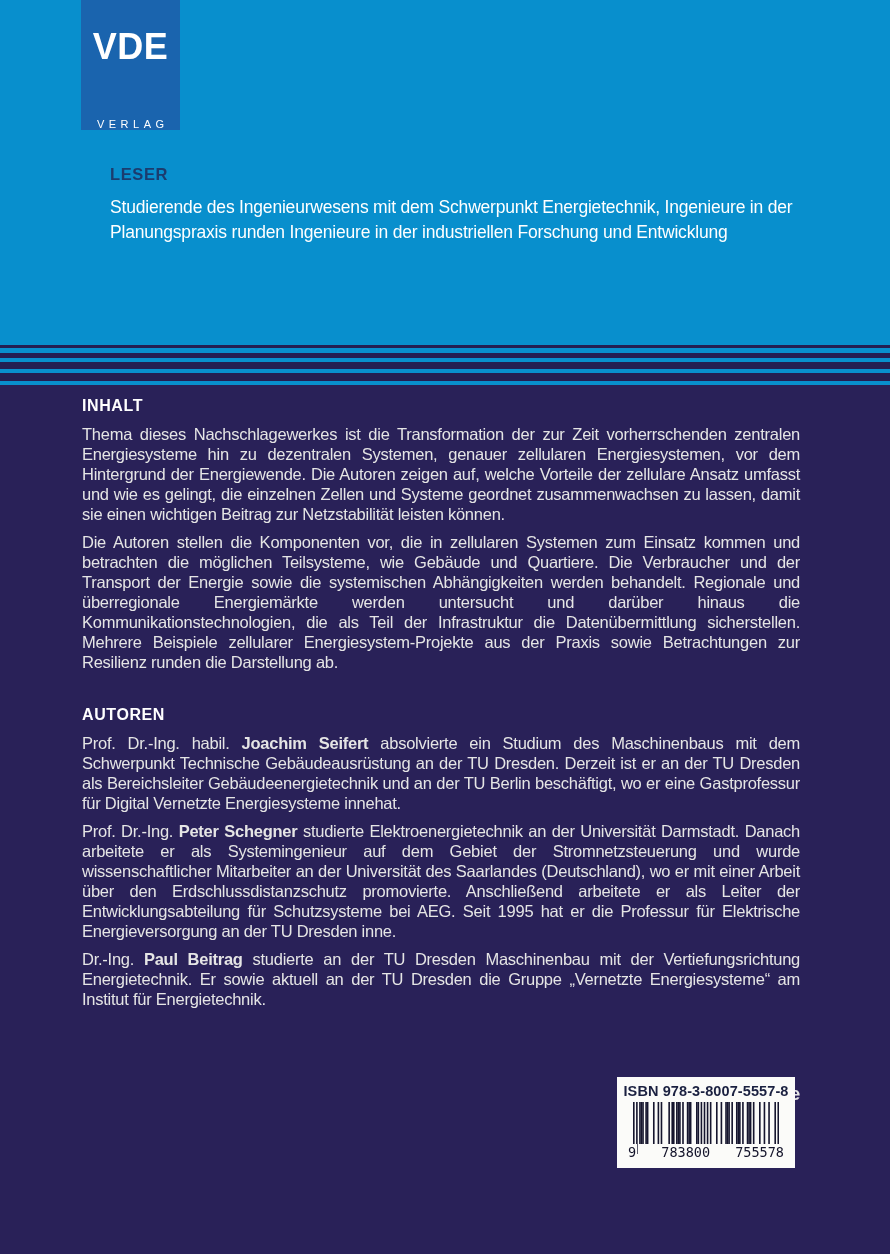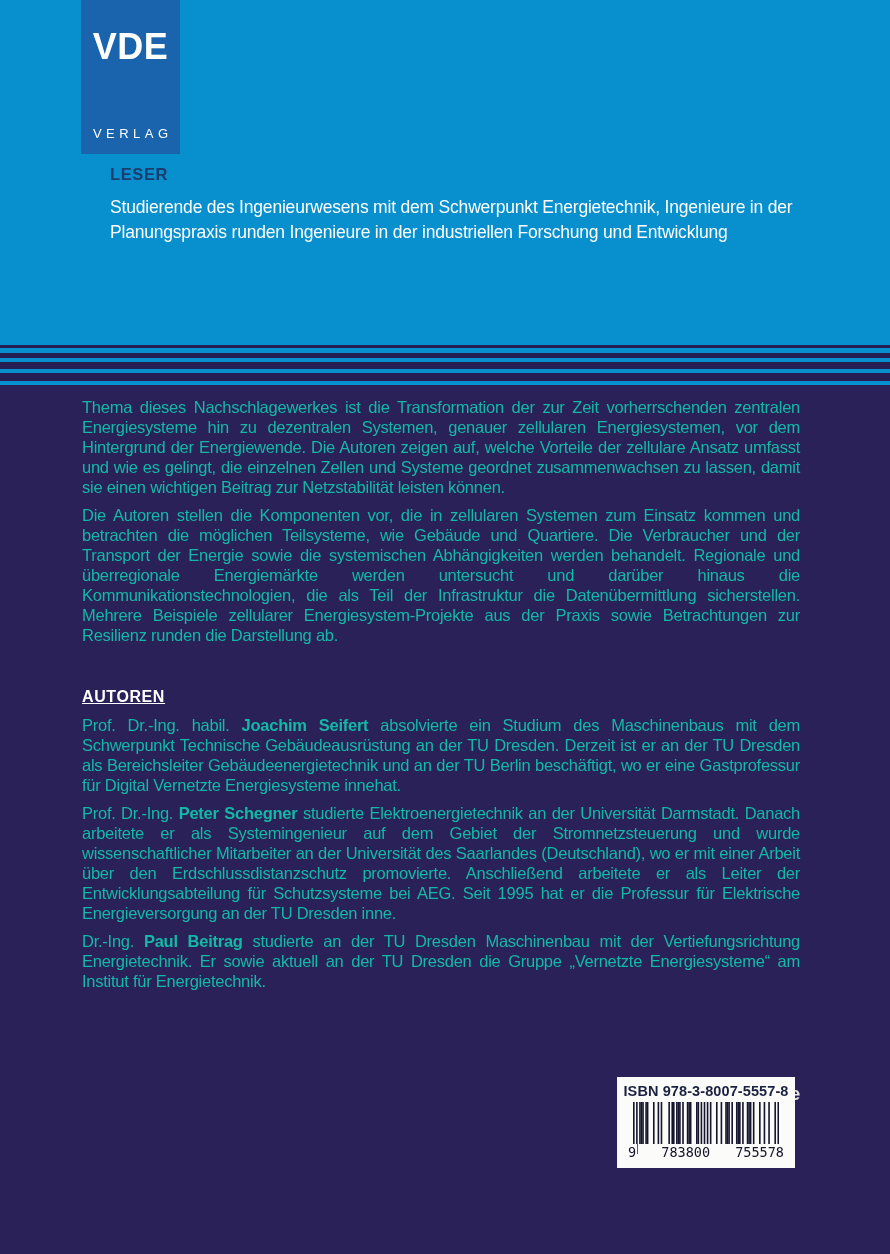--- a/index.html
+++ b/index.html
@@ -18,37 +18,36 @@
   .top {
     position: relative;
     height: 345px;
     background: #088fcd;
   }
   .logo {
     position: absolute;
     left: 81px;
     top: 0;
     width: 99px;
-    height: 154px;
+    height: 130px;
     background: #1a64ae;
     display: flex;
     flex-direction: column;
     align-items: center;
   }
   .logo-vde {
     margin-top: 26px;
     font-size: 36px;
     font-weight: 800;
     letter-spacing: 0.5px;
     color: #ffffff;
   }
   .logo-verlag {
     margin-top: auto;
-    margin-bottom: 13px;
-    font-size: 13px;
+    font-size: 11px;
     font-weight: 400;
     letter-spacing: 4.5px;
     text-indent: 4.5px;
     color: #ffffff;
   }
   .leser-block {
     position: absolute;
     left: 82px;
     top: 165px;
     width: 720px;
@@ -87,27 +86,27 @@
     padding: 12px 90px 0 82px;
     color: #ffffff;
   }
   .section-heading {
     font-size: 16px;
     font-weight: 700;
     letter-spacing: 0.6px;
     color: #ffffff;
     margin-bottom: 9px;
   }
-  .section-heading.autoren { margin-top: 43px; text-decoration: underline; }
+  .section-heading.autoren { margin-top: 34px; }
   .body-par {
     font-size: 16.5px;
     line-height: 20px;
     letter-spacing: -0.25px;
     text-align: justify;
-    color: #14b8a6;
+    color: #e5e5e5;
     margin-bottom: 8px;
   }
   .body-par b, .body-par .seg-b { font-weight: 700; }
   
   .website {
     position: absolute;
     top: 1083px;
     left: 617px;
     width: 183px;
     text-align: right;
@@ -174,20 +173,21 @@
     <div class="stripe blue s2"></div>
     <div class="stripe dark s3"></div>
     <div class="stripe blue s4"></div>
     <div class="stripe dark s5"></div>
     <div class="stripe blue s6"></div>
     <div class="stripe dark s7"></div>
     <div class="stripe blue s8"></div>
   </div>
 
   <div class="main">
+    <div class="section-heading">INHALT</div>
     <p class="body-par">Thema dieses Nachschlagewerkes ist die Transformation der zur Zeit vorherrschenden zentralen Energiesysteme hin zu dezentralen Systemen, genauer zellularen Energiesystemen, vor dem Hintergrund der Energiewende. Die Autoren zeigen auf, welche Vorteile der zellulare Ansatz umfasst und wie es gelingt, die einzelnen Zellen und Systeme geordnet zusammenwachsen zu lassen, damit sie einen wichtigen Beitrag zur Netzstabilität leisten können.</p>
     <p class="body-par">Die Autoren stellen die Komponenten vor, die in zellularen Systemen zum Einsatz kommen und betrachten die möglichen Teilsysteme, wie Gebäude und Quartiere. Die Verbraucher und der Transport der Energie sowie die systemischen Abhängigkeiten werden behandelt. Regionale und überregionale Energiemärkte werden untersucht und darüber hinaus die Kommunikationstechnologien, die als Teil der Infrastruktur die Datenübermittlung sicherstellen. Mehrere Beispiele zellularer Energiesystem-Projekte aus der Praxis sowie Betrachtungen zur Resilienz runden die Darstellung ab.</p>
 
     <div class="section-heading autoren">AUTOREN</div>
     <p class="body-par"><span>Prof. Dr.-Ing. habil. </span><span class="seg-b">Joachim Seifert</span><span> absolvierte ein Studium des Maschinenbaus mit dem Schwerpunkt Technische Gebäudeausrüstung an der TU Dresden. Derzeit ist er an der TU Dresden als Bereichsleiter Gebäudeenergietechnik und an der TU Berlin beschäftigt, wo er eine Gastprofessur für Digital Vernetzte Energiesysteme innehat.</span></p>
     <p class="body-par"><span>Prof. Dr.-Ing. </span><span class="seg-b">Peter Schegner</span><span> studierte Elektroenergietechnik an der Universität Darmstadt. Danach arbeitete er als Systemingenieur auf dem Gebiet der Stromnetzsteuerung und wurde wissenschaftlicher Mitarbeiter an der Universität des Saarlandes (Deutschland), wo er mit einer Arbeit über den Erdschlussdistanzschutz promovierte. Anschließend arbeitete er als Leiter der Entwicklungsabteilung für Schutzsysteme bei AEG. Seit 1995 hat er die Professur für Elektrische Energieversorgung an der TU Dresden inne.</span></p>
     <p class="body-par"><span>Dr.-Ing. </span><span class="seg-b">Paul Beitrag</span><span> studierte an der TU Dresden Maschinenbau mit der Vertiefungsrichtung Energietechnik. Er sowie aktuell an der TU Dresden die Gruppe „Vernetzte Energiesysteme“ am Institut für Energietechnik.</span></p>
   </div>
 
   <div class="website">www.vde-verlag.de</div>

